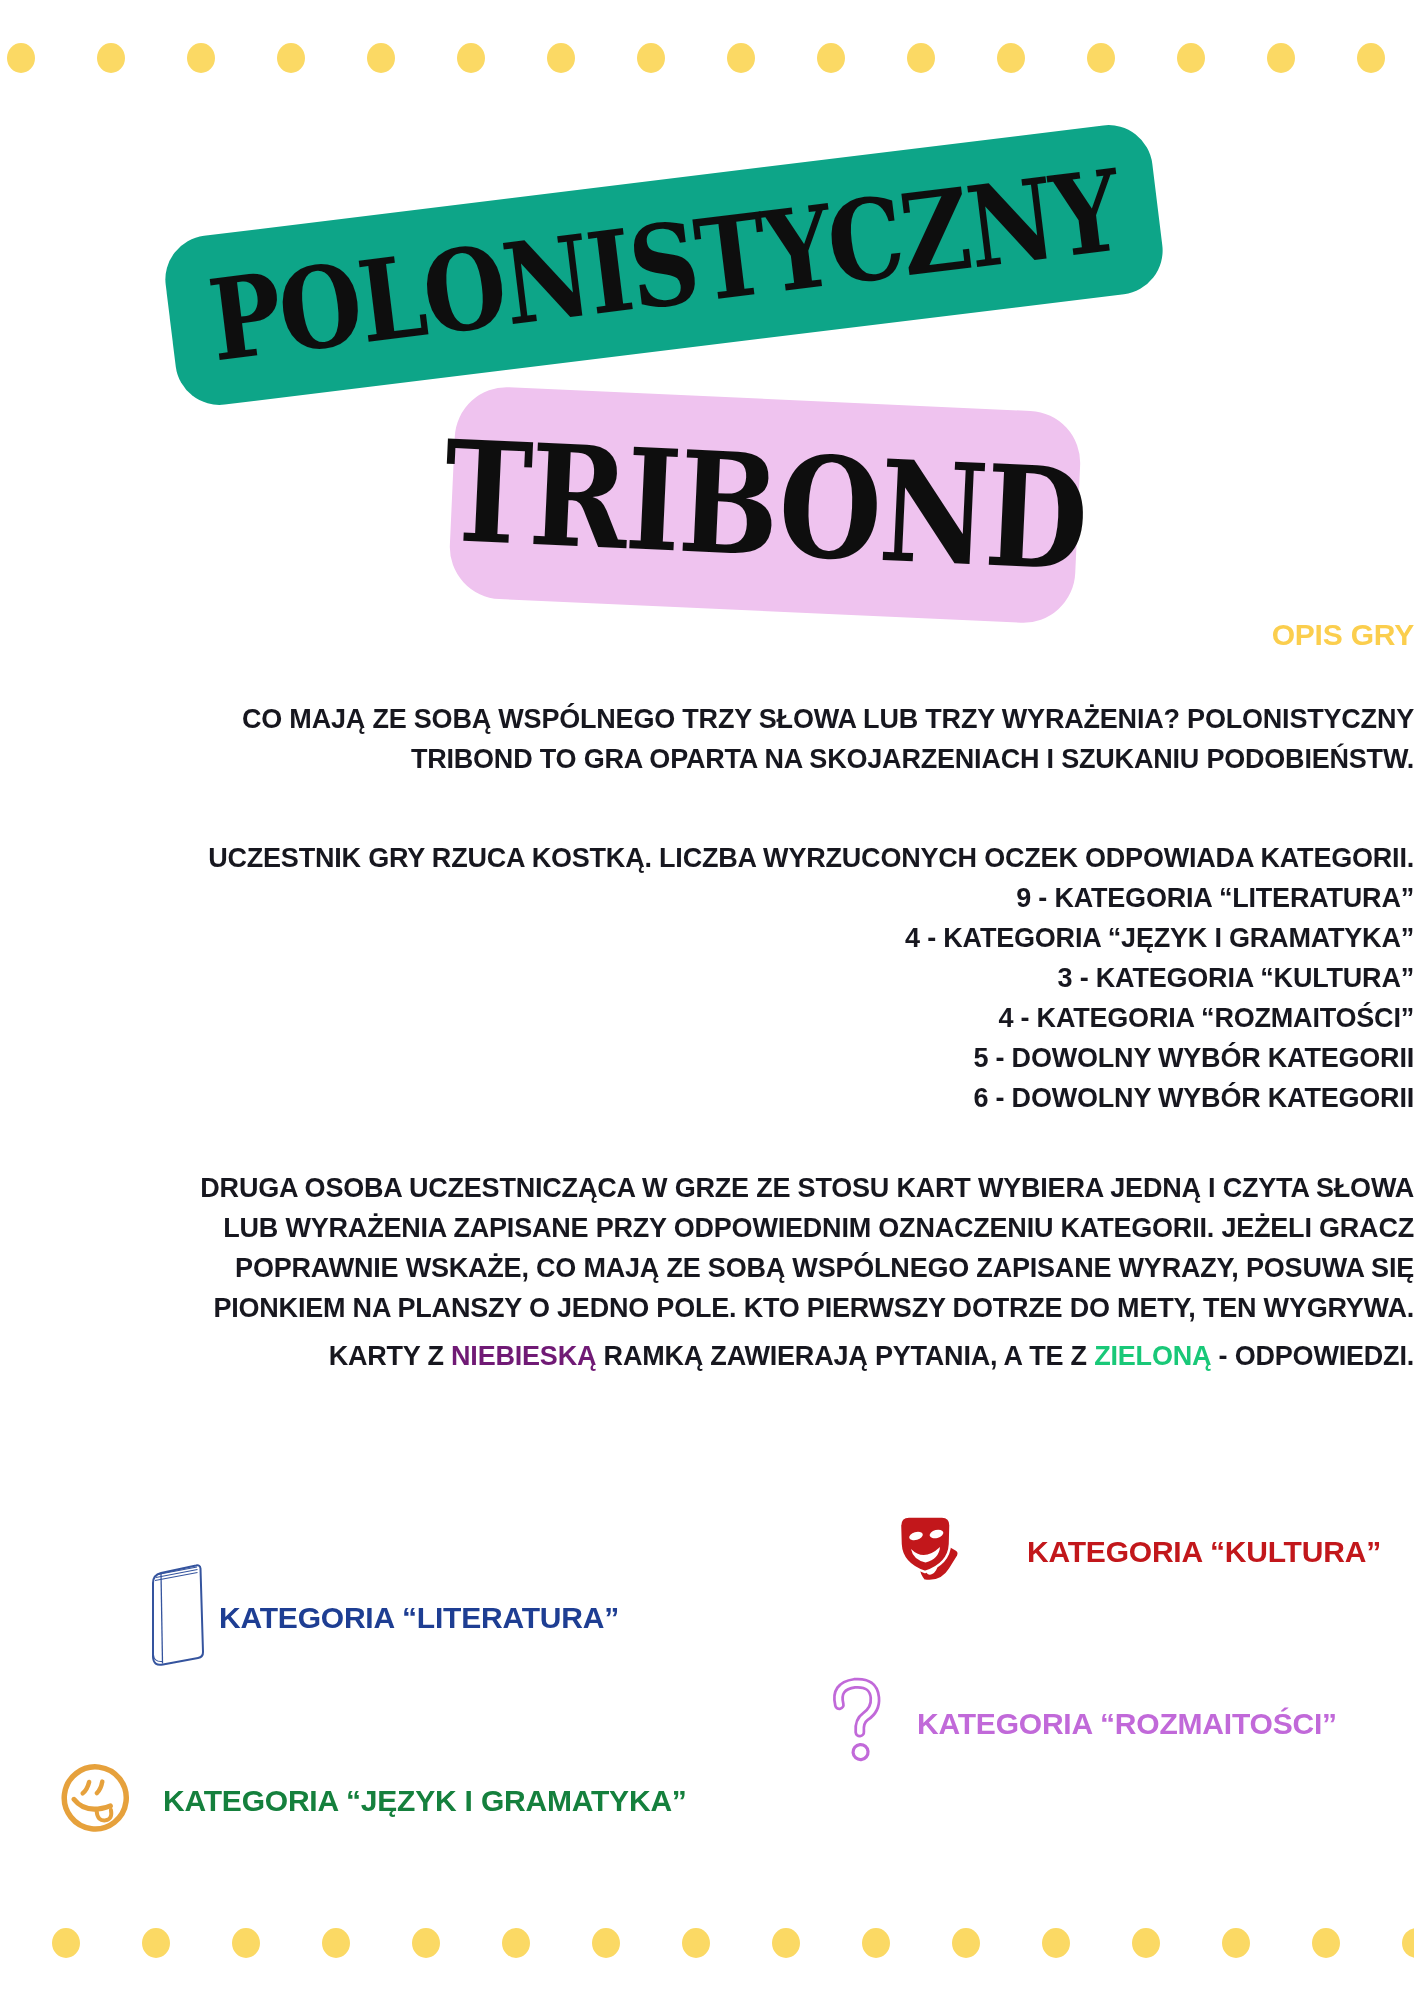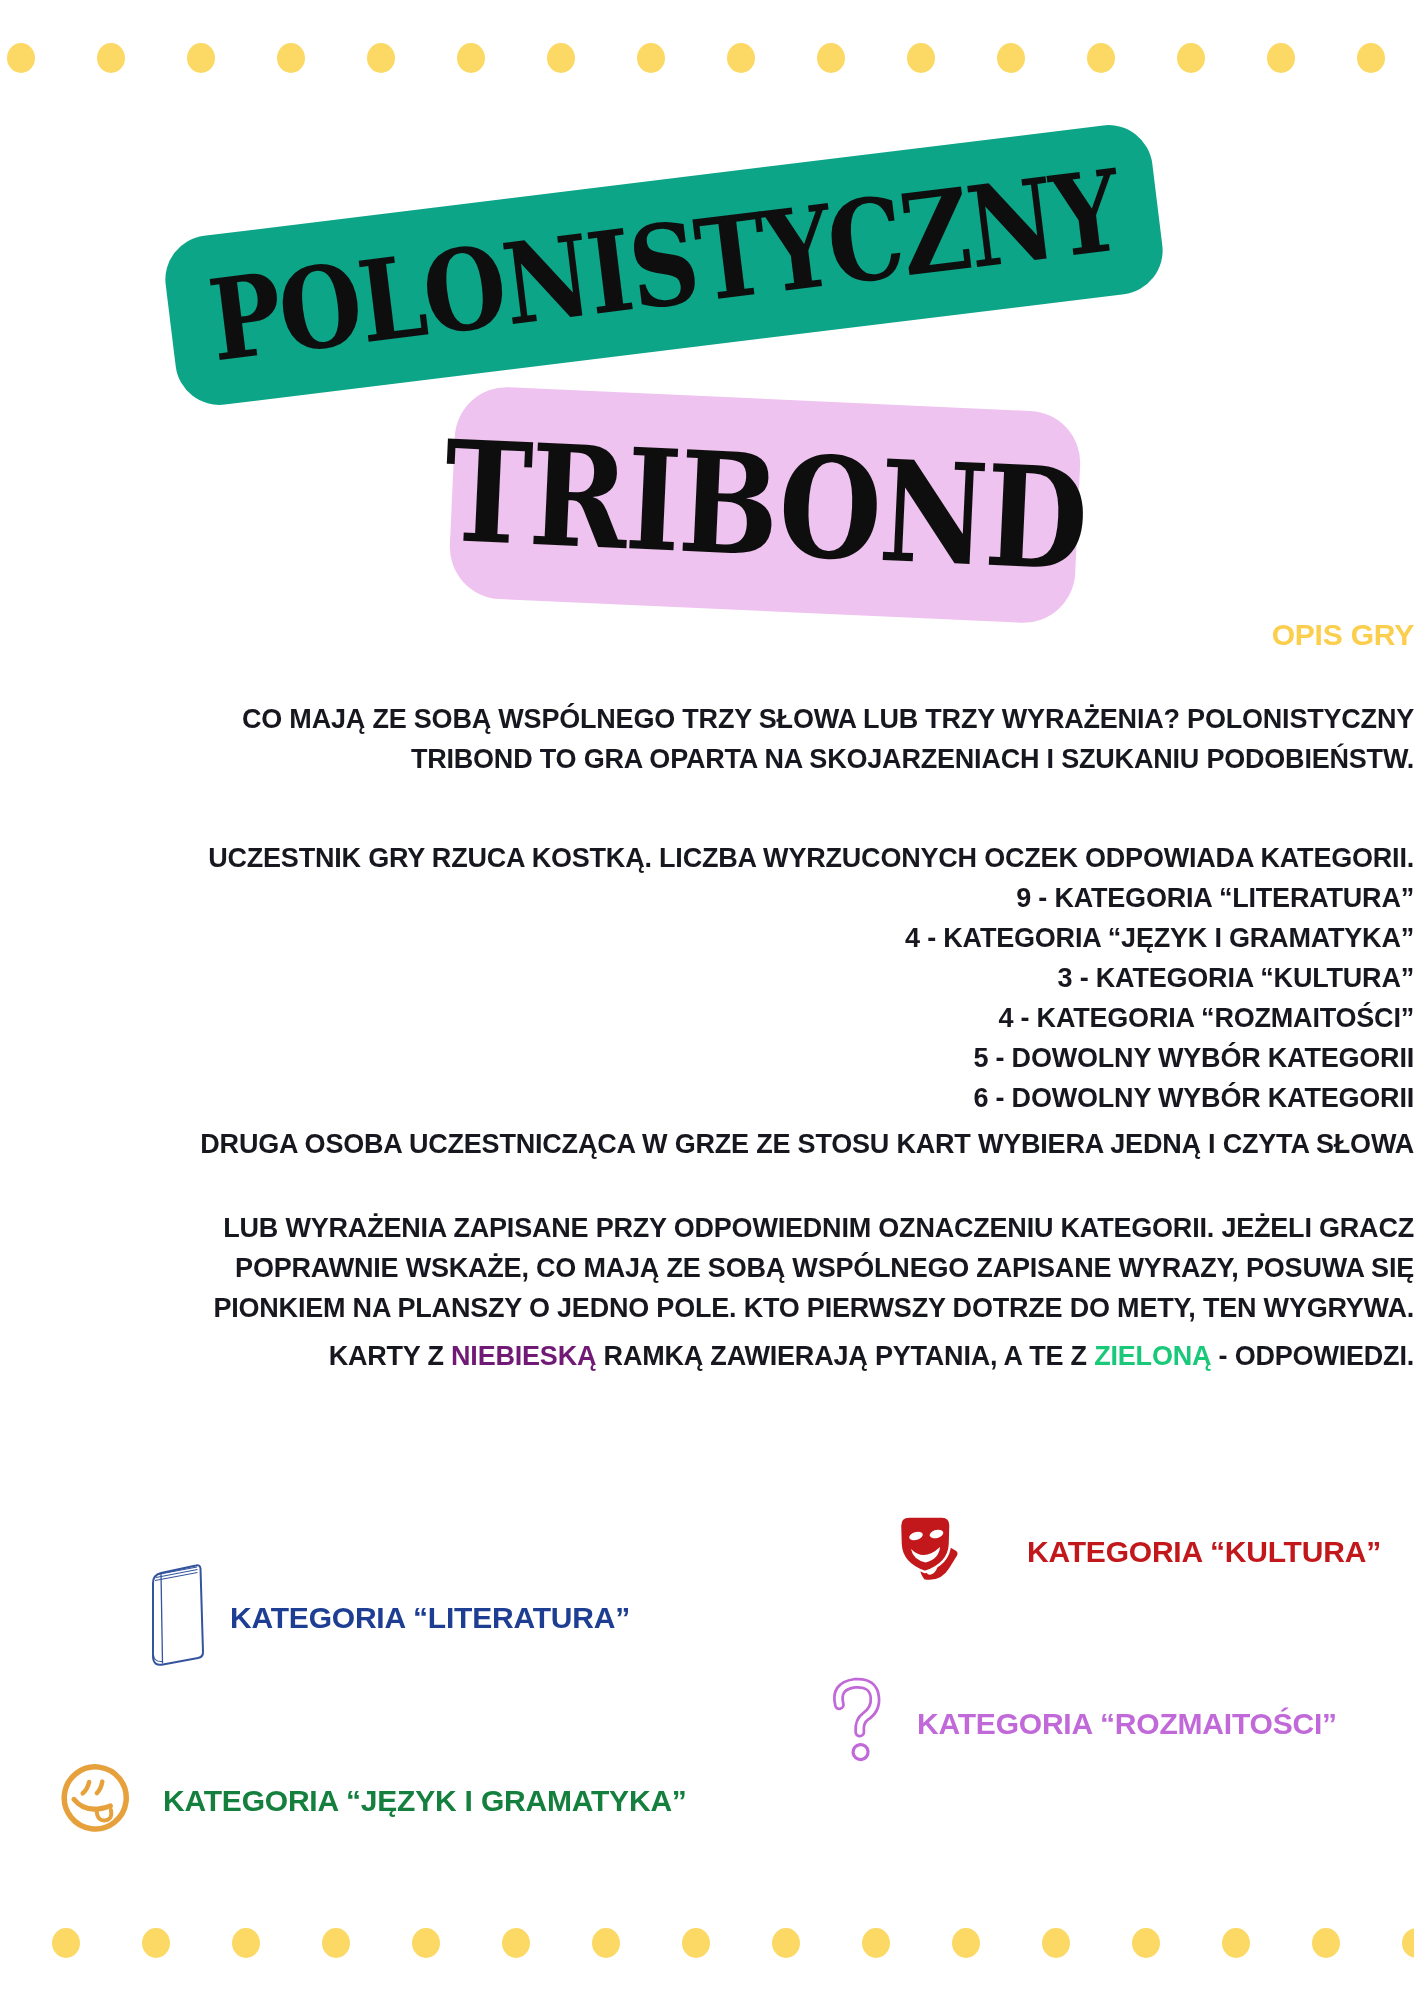--- a/index.html
+++ b/index.html
@@ -101,34 +101,34 @@
   <div class="cline" style="top:739px;">TRIBOND TO GRA OPARTA NA SKOJARZENIACH I SZUKANIU PODOBIEŃSTW.</div>
 
   <div class="cline" style="top:838px;">UCZESTNIK GRY RZUCA KOSTKĄ. LICZBA WYRZUCONYCH OCZEK ODPOWIADA KATEGORII.</div>
   <div class="cline" style="top:878px;">9 - KATEGORIA “LITERATURA”</div>
   <div class="cline" style="top:918px;">4 - KATEGORIA “JĘZYK I GRAMATYKA”</div>
   <div class="cline" style="top:958px;padding-left:24px;">3 - KATEGORIA “KULTURA”</div>
   <div class="cline" style="top:998px;">4 - KATEGORIA “ROZMAITOŚCI”</div>
   <div class="cline" style="top:1038px;">5 - DOWOLNY WYBÓR KATEGORII</div>
   <div class="cline" style="top:1078px;">6 - DOWOLNY WYBÓR KATEGORII</div>
 
-  <div class="cline" style="top:1124px;">DRUGA OSOBA UCZESTNICZĄCA W GRZE ZE STOSU KART WYBIERA JEDNĄ I CZYTA SŁOWA</div>
+  <div class="cline" style="top:1168px;">DRUGA OSOBA UCZESTNICZĄCA W GRZE ZE STOSU KART WYBIERA JEDNĄ I CZYTA SŁOWA</div>
   <div class="cline" style="top:1248px;">POPRAWNIE WSKAŻE, CO MAJĄ ZE SOBĄ WSPÓLNEGO ZAPISANE WYRAZY, POSUWA SIĘ</div>
   <div class="cline" style="top:1208px;">LUB WYRAŻENIA ZAPISANE PRZY ODPOWIEDNIM OZNACZENIU KATEGORII. JEŻELI GRACZ</div>
   <div class="cline" style="top:1288px;">PIONKIEM NA PLANSZY O JEDNO POLE. KTO PIERWSZY DOTRZE DO METY, TEN WYGRYWA.</div>
 
   <div class="cline" style="top:1336px;"><span>KARTY Z </span><span class="word-blue">NIEBIESKĄ</span><span> RAMKĄ ZAWIERAJĄ PYTANIA, A TE Z </span><span class="word-green">ZIELONĄ</span><span> - ODPOWIEDZI.</span></div>
 
   <svg class="icon" style="left:140px;top:1558px;" width="72" height="114" viewBox="0 0 72 114">
     <path d="M13,25 Q13,17 21,15 L56,7.5 Q60,6.5 60.5,10.5 L63,94 Q63.2,99 58,100 L23,106.5 Q13.5,108.5 13,99 Z" fill="#ffffff" stroke="#35549E" stroke-width="2" stroke-linejoin="round"></path>
     <path d="M15,22.5 L57.5,14.5 M16,19.5 L57.5,11.5 M17.5,16.5 L57,9" fill="none" stroke="#35549E" stroke-width="1.1"></path>
     <path d="M21,15 L22.5,105.5" fill="none" stroke="#35549E" stroke-width="1.3"></path>
     <path d="M13.5,97 Q14,104 22,103.5" fill="none" stroke="#35549E" stroke-width="1.1"></path>
   </svg>
-  <div class="cat-label cat-literatura" style="left:230px;top:1601px;">KATEGORIA “LITERATURA”</div>
+  <div class="cat-label cat-literatura" style="left:219px;top:1601px;">KATEGORIA “LITERATURA”</div>
 
   <svg class="icon" style="left:895px;top:1513px;" width="74" height="72" viewBox="0 0 74 72">
     <g transform="translate(36,22) rotate(30)">
       <path d="M0,5 Q0,0 5,0 L29,0 Q34,0 34,5 L33.5,20 Q33,37 16.5,43 Q1.5,37 0.5,20 Z" fill="#C2171B" stroke="#ffffff" stroke-width="2.5"></path>
       <ellipse cx="17" cy="28" rx="5" ry="7.5" fill="#ffffff"></ellipse>
       <ellipse cx="8" cy="11" rx="4.5" ry="2.8" fill="#ffffff" transform="rotate(-12 8 11)"></ellipse>
     </g>
     <path d="M5,13 Q5,3.5 14,3.5 L47,3.5 Q55.5,3.5 55.5,12.5 L55,31 Q54,51 30,59 Q6.5,51 5.5,31 Z" fill="#C2171B" stroke="#ffffff" stroke-width="2.5"></path>
     <ellipse cx="21" cy="23" rx="7" ry="4" fill="#ffffff" transform="rotate(-16 21 23)"></ellipse>
     <ellipse cx="41.5" cy="21" rx="7" ry="4" fill="#ffffff" transform="rotate(-14 41.5 21)"></ellipse>

